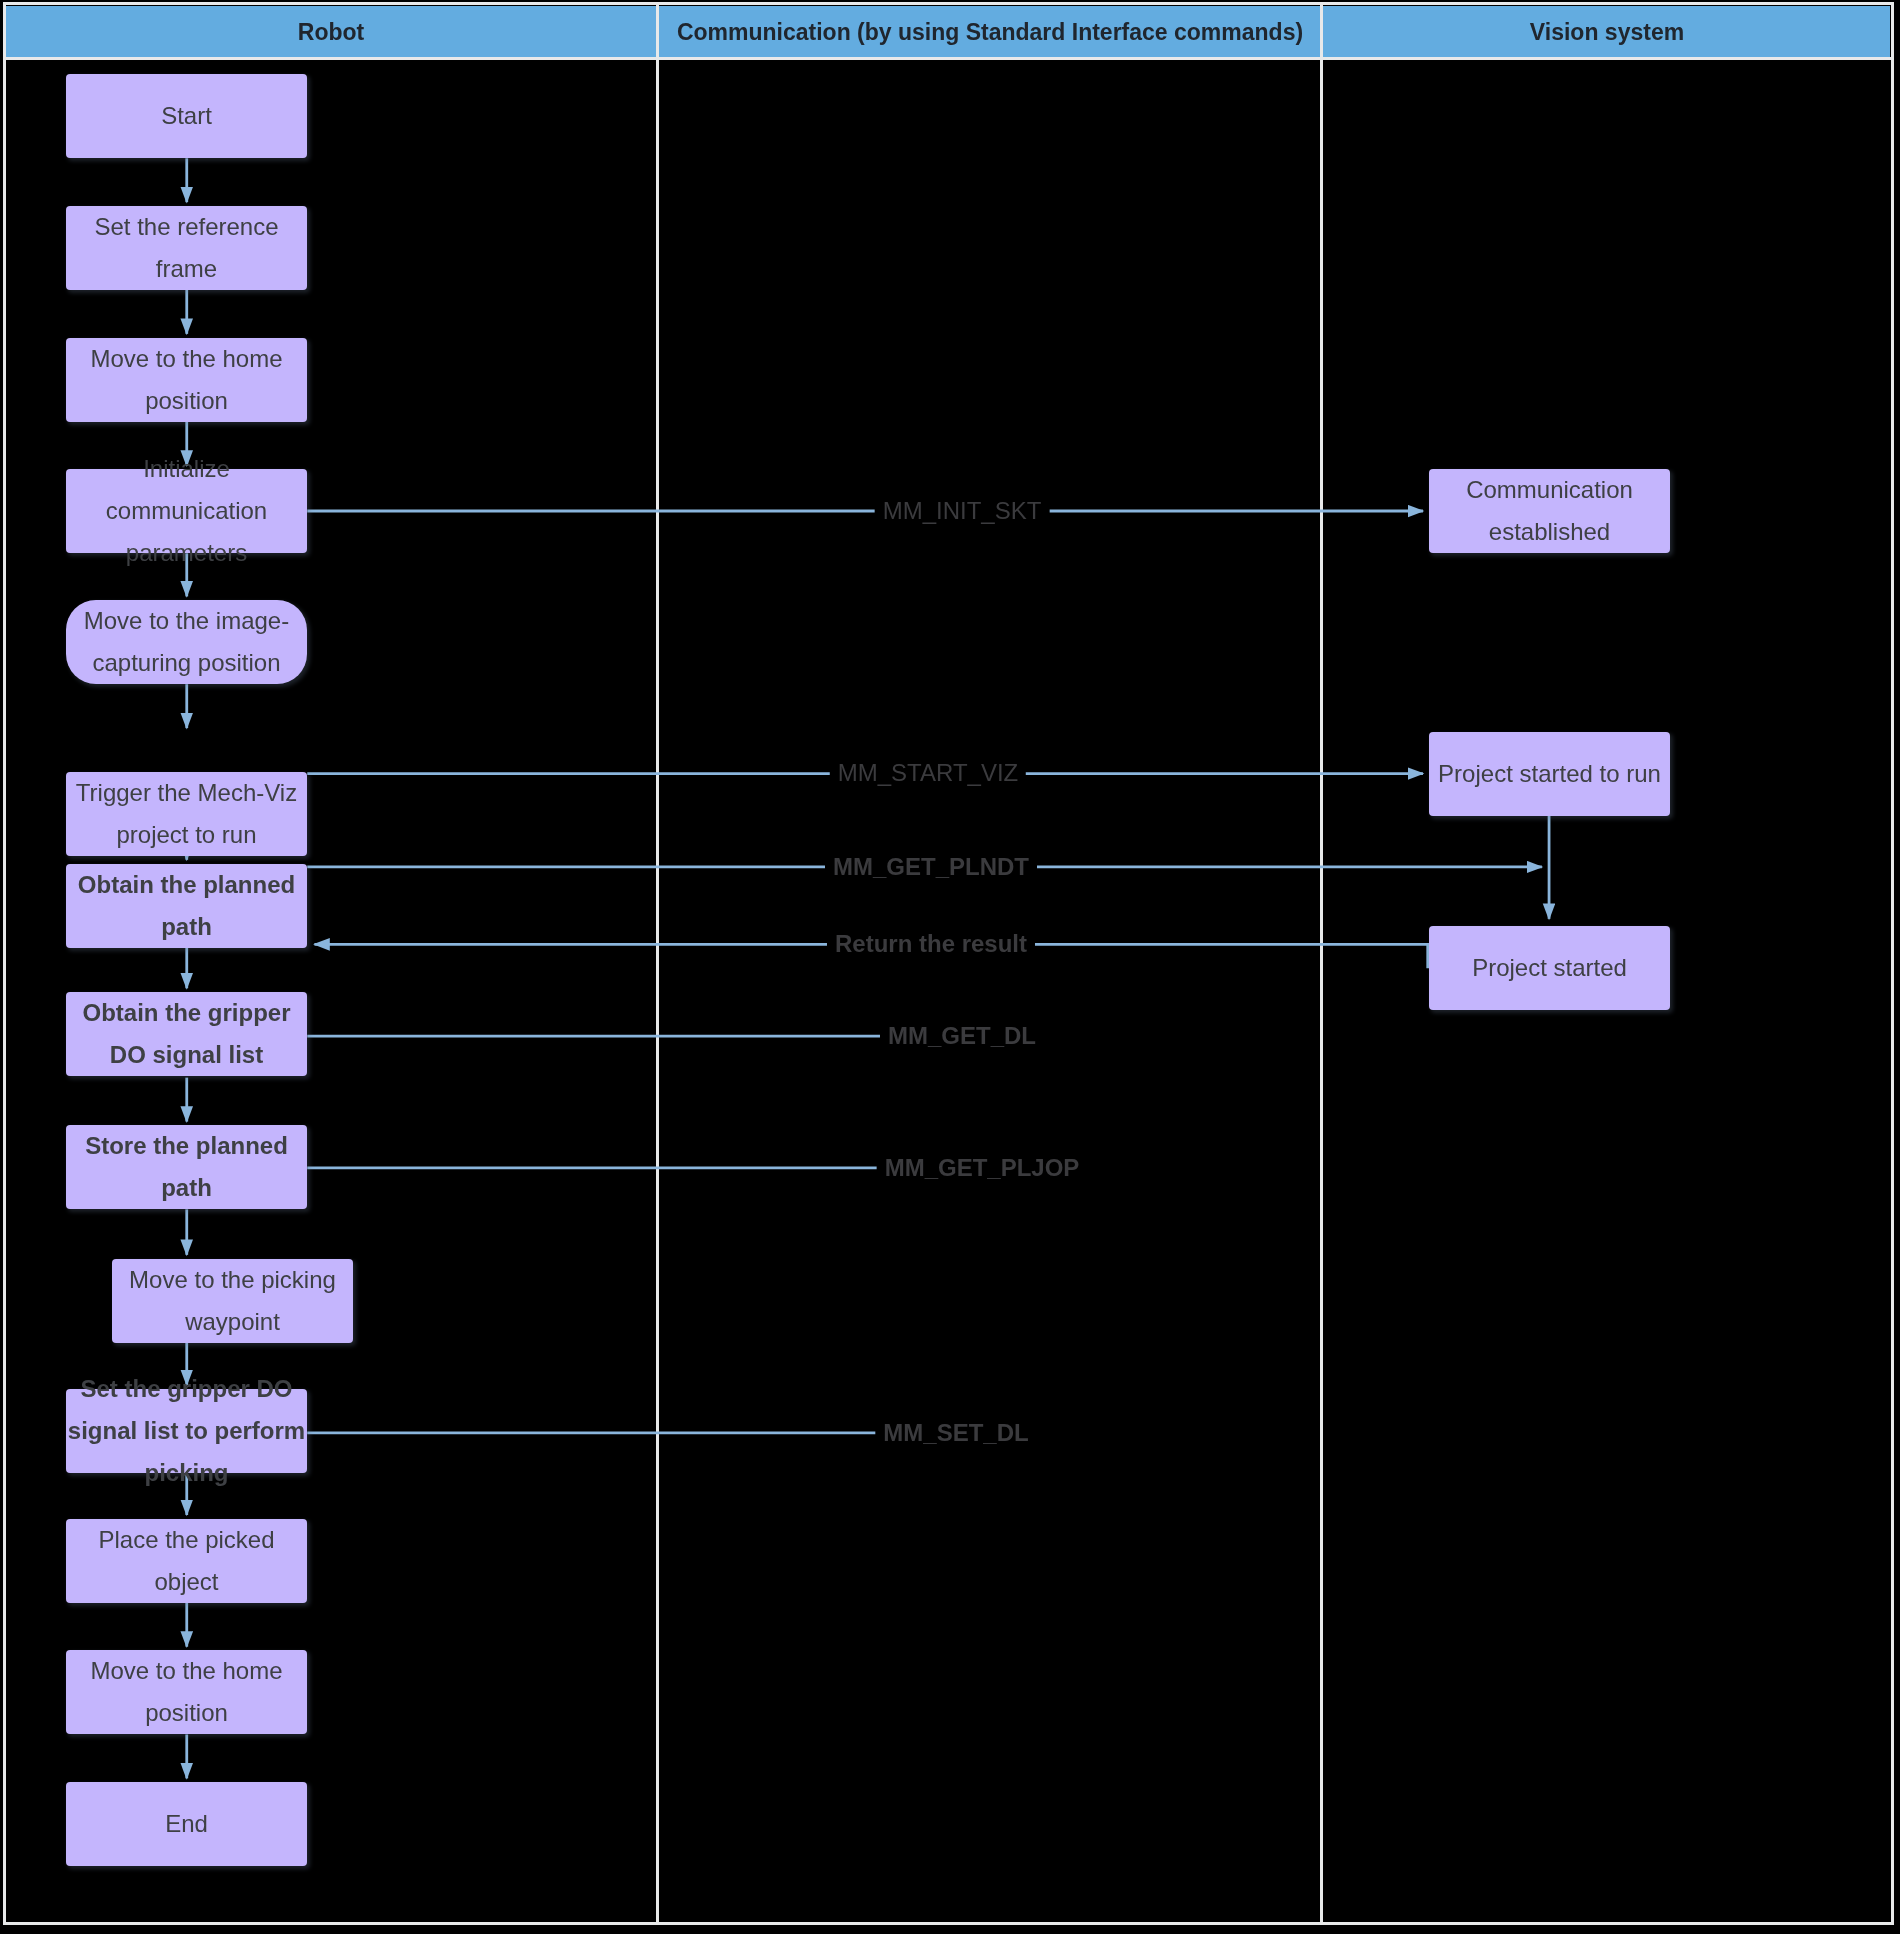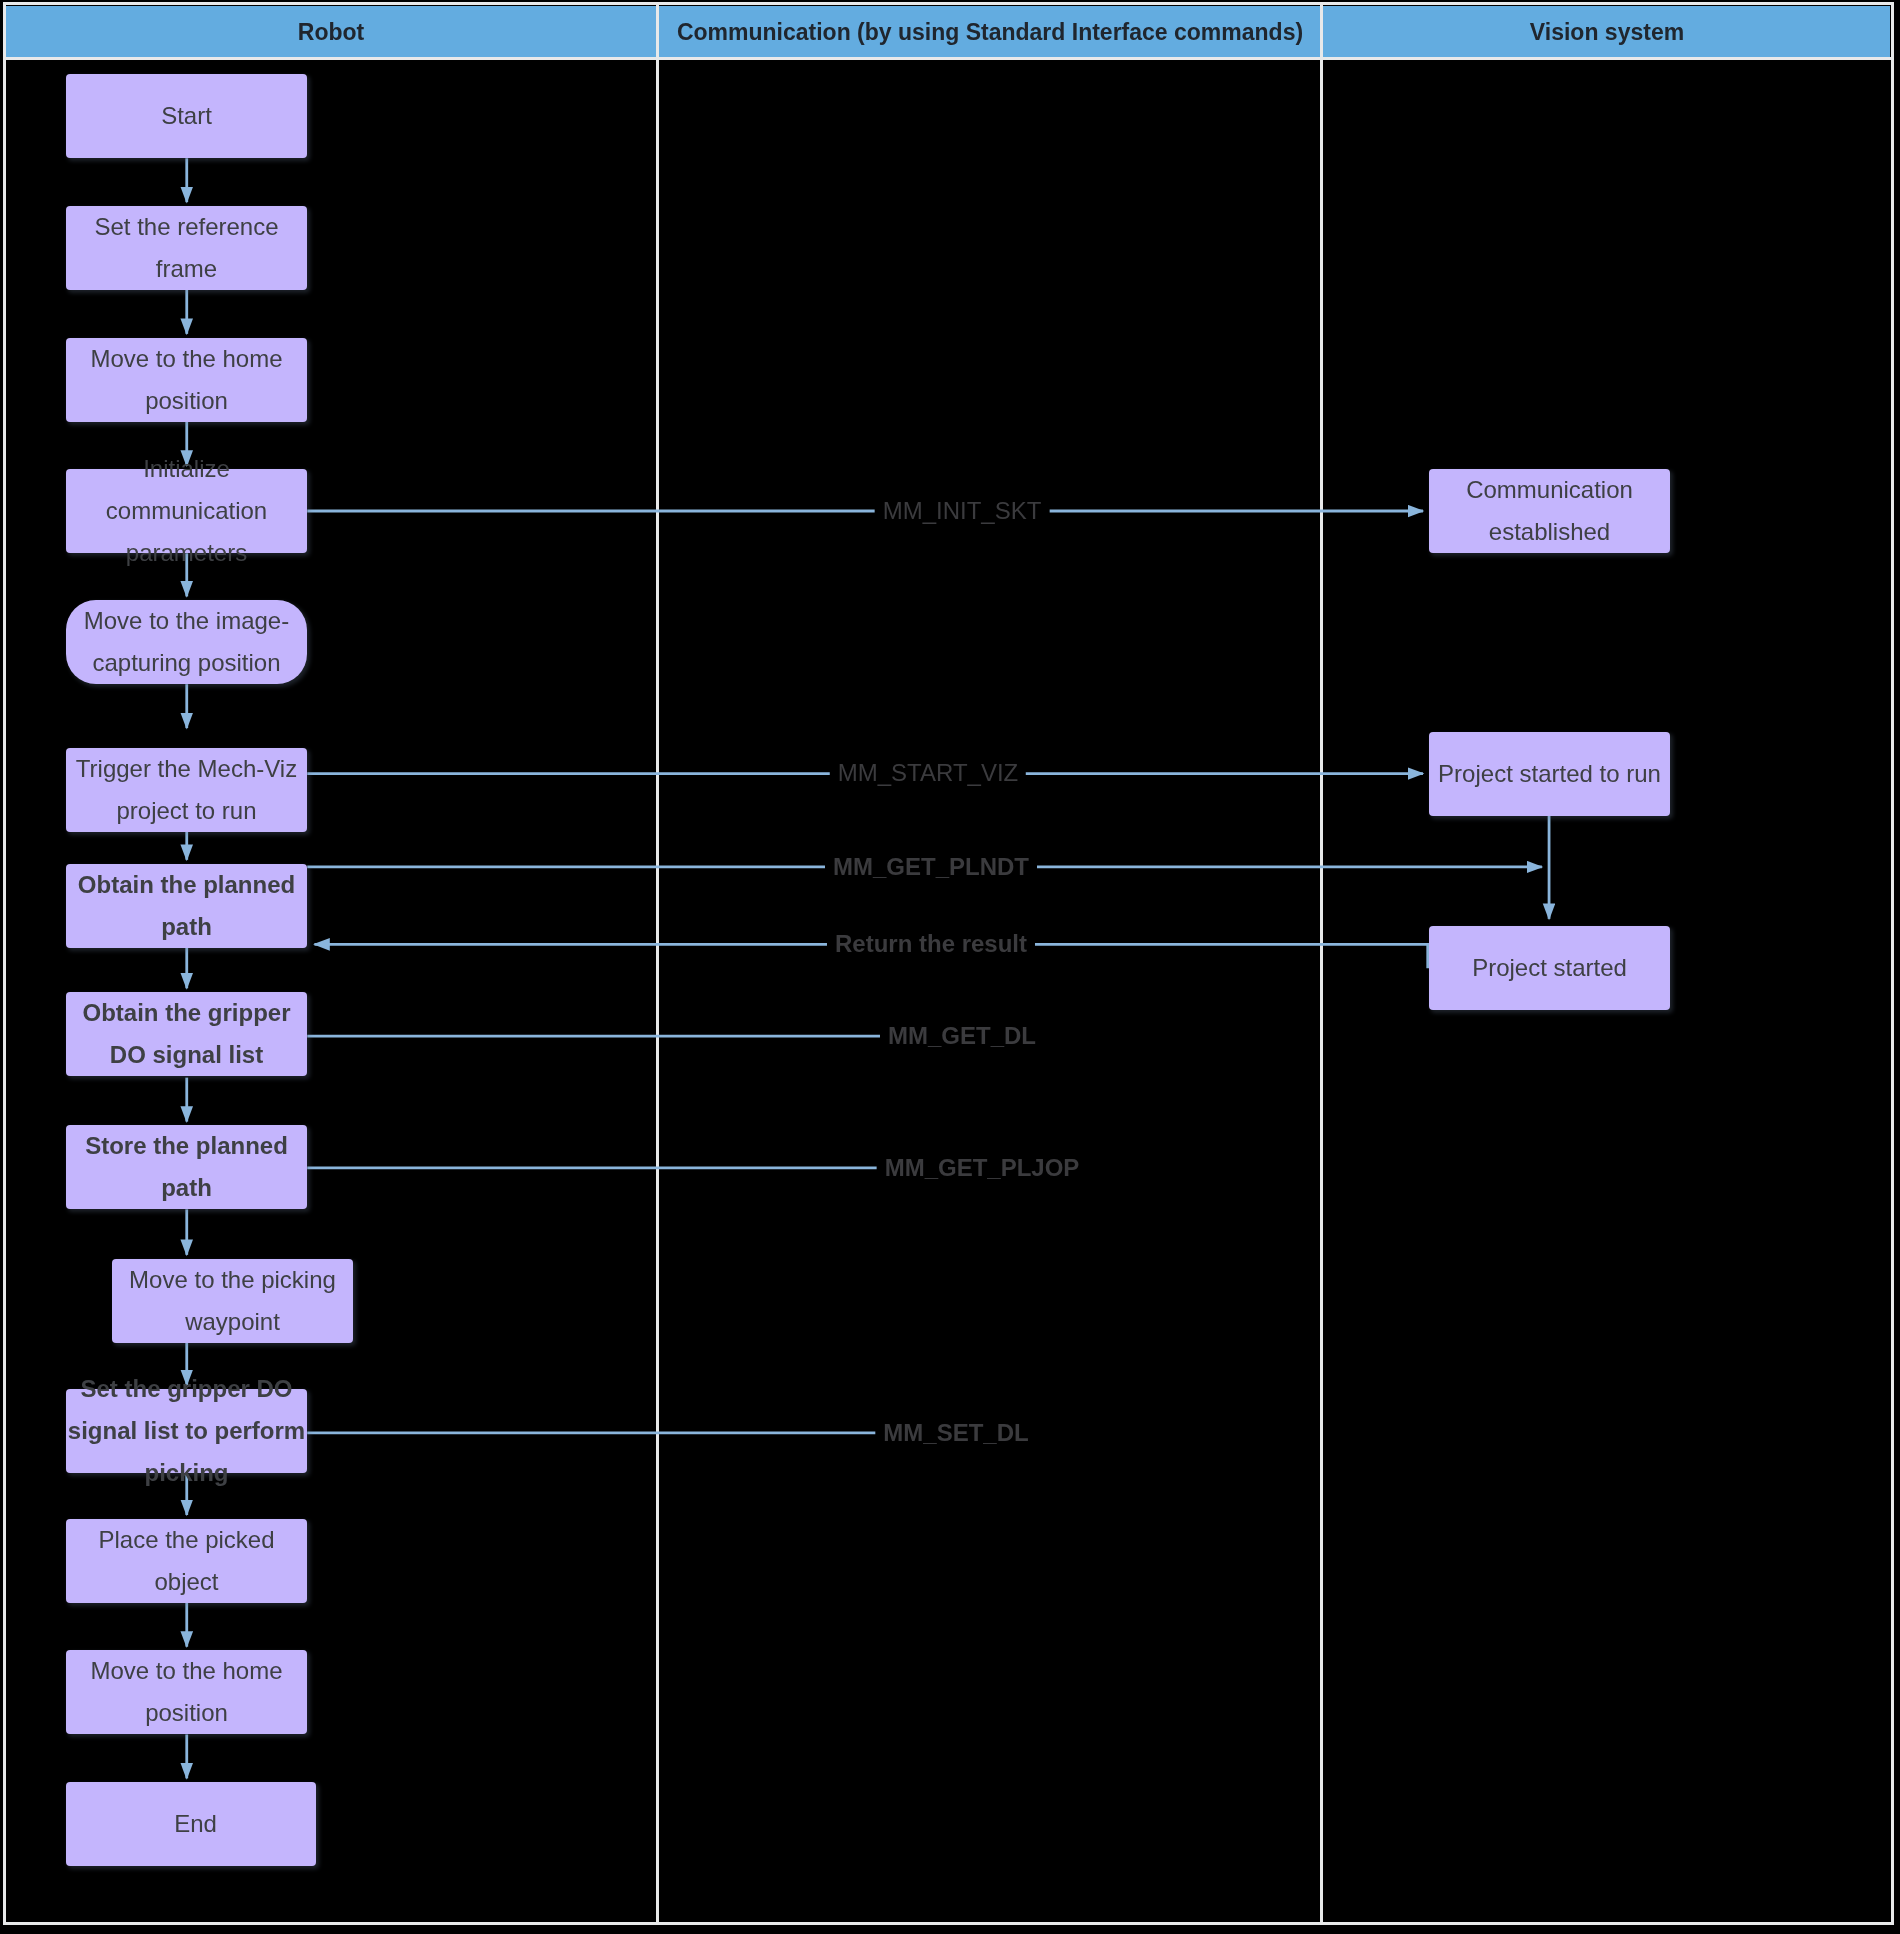--- a/index.html
+++ b/index.html
@@ -92,38 +92,38 @@
   <div class="box" style="left:66px;top:74px;">Start</div>
   <div class="box" style="left:66px;top:206px;">Set the reference
 frame</div>
   <div class="box" style="left:66px;top:338px;">Move to the home
 position</div>
   <div class="box" style="left:66px;top:469px;">Initialize
 communication
 parameters</div>
   <div class="box" style="left:66px;top:600px;border-radius:30px;">Move to the image-
 capturing position</div>
-  <div class="box" style="left:66px;top:748px;text-align:center;">Trigger the Mech-Viz
+  <div class="box" style="left:66px;top:772px;text-align:center;">Trigger the Mech-Viz
 project to run</div>
   <div class="box bold" style="left:66px;top:864px;">Obtain the planned
 path</div>
   <div class="box bold" style="left:66px;top:992px;">Obtain the gripper
 DO signal list</div>
   <div class="box bold" style="left:66px;top:1125px;">Store the planned
 path</div>
   <div class="box" style="left:66px;top:1259px;margin-left:46px;">Move to the picking
 waypoint</div>
   <div class="box bold" style="left:66px;top:1389px;">Set the gripper DO
 signal list to perform
 picking</div>
   <div class="box" style="left:66px;top:1519px;">Place the picked
 object</div>
   <div class="box" style="left:66px;top:1650px;">Move to the home
 position</div>
-  <div class="box" style="left:66px;top:1782px;padding-left:9px;">End</div>
+  <div class="box" style="left:66px;top:1782px;">End</div>
 
   <div class="box" style="left:1429px;top:469px;">Communication
 established</div>
   <div class="box" style="left:1429px;top:732px;">Project started to run</div>
   <div class="box" style="left:1429px;top:926px;">Project started</div>
 
   <div class="comm-label" style="left:962px;top:511px;">MM_INIT_SKT</div>
   <div class="comm-label" style="left:928px;top:773px;">MM_START_VIZ</div>
   <div class="comm-label bold" style="left:931px;top:867px;">MM_GET_PLNDT</div>
   <div class="comm-label bold" style="left:931px;top:944px;">Return the result</div>

